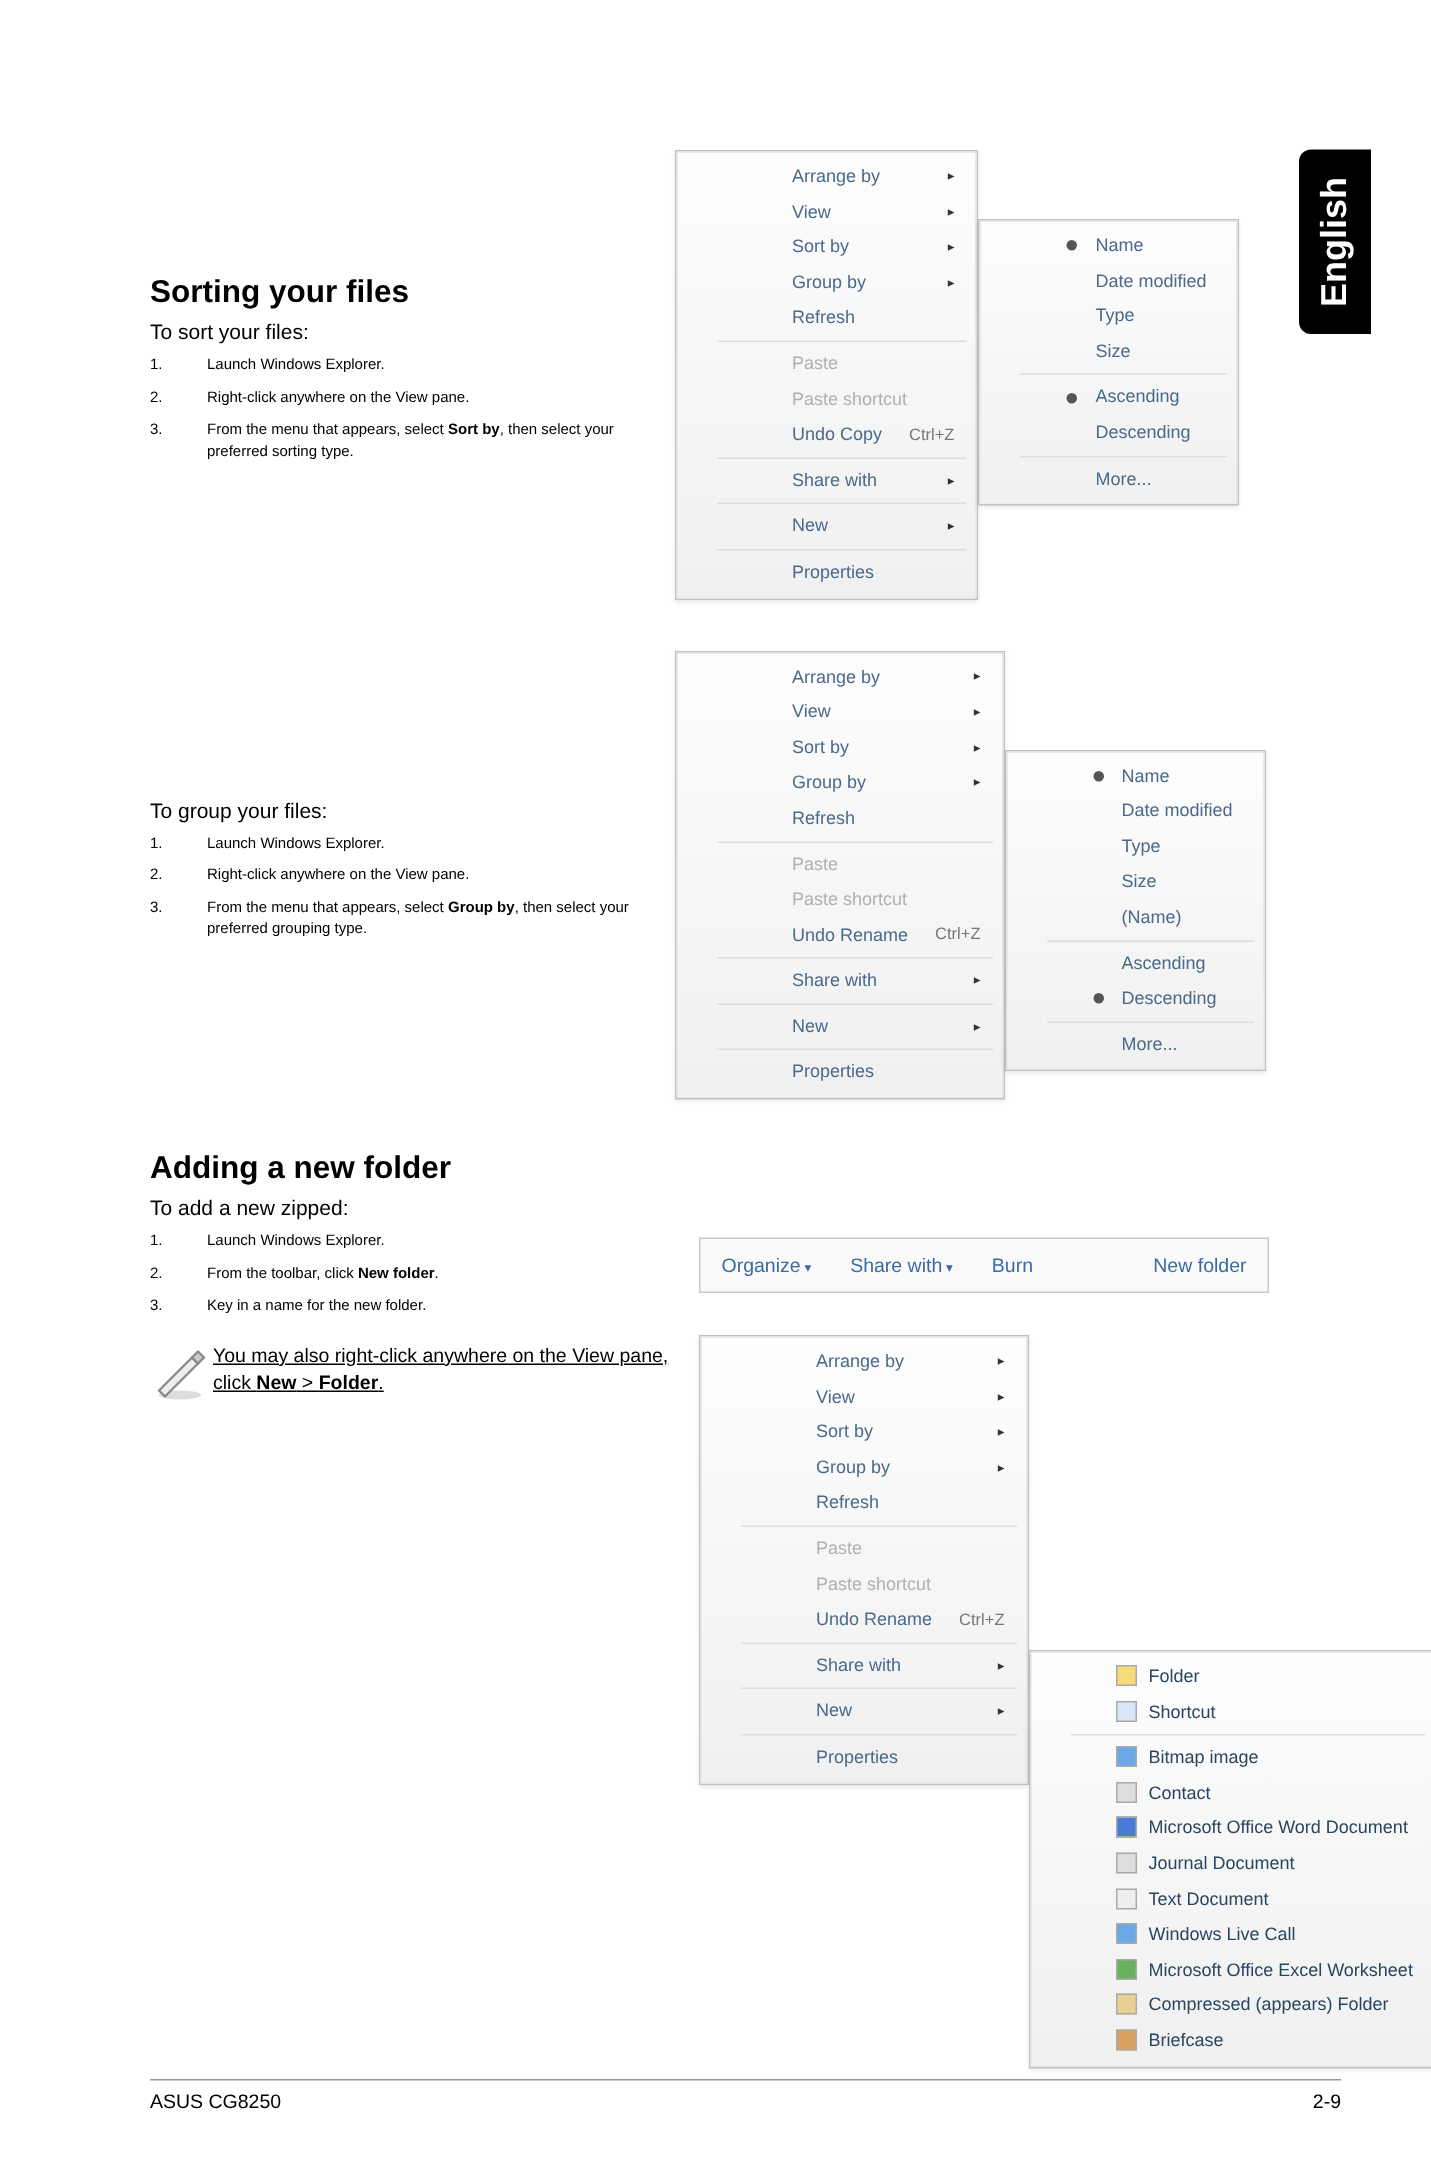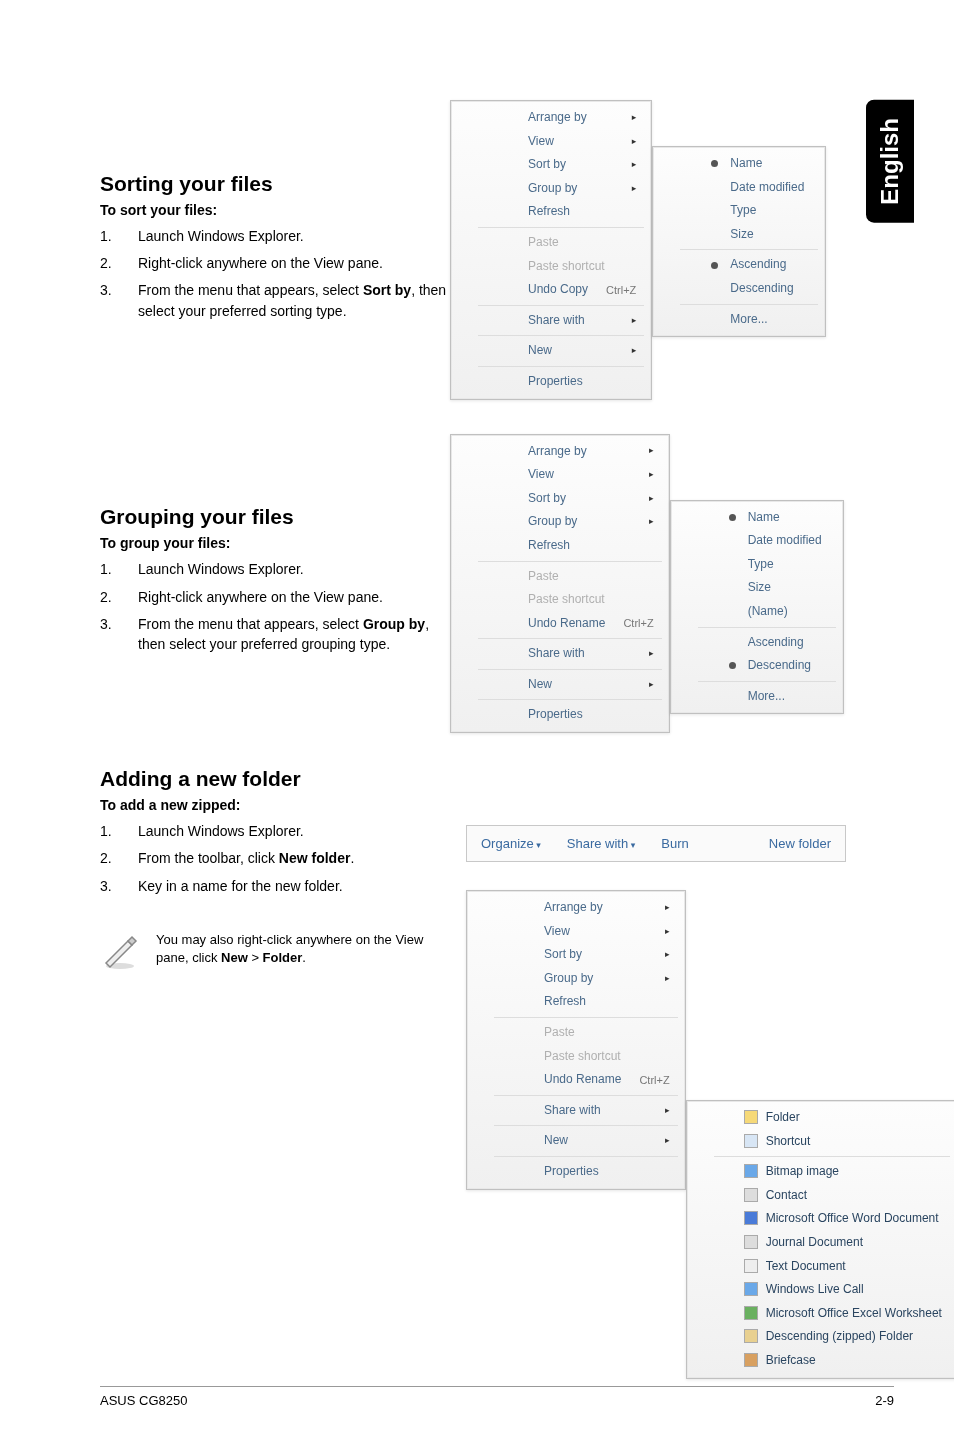--- a/index.html
+++ b/index.html
@@ -19,27 +19,27 @@
     font-size: 24px;
     font-weight: bold;
     border-radius: 0 8px 8px 0;
   }
   
   .section { margin-bottom: 34px; display: flex; align-items: center; }
   .text-col { width: 350px; flex-shrink: 0; }
   .img-col { flex: 1; padding-top: 0; }
   
   h2 { font-size: 21px; font-weight: bold; margin-bottom: 6px; }
-  .subhead { font-weight: bold; font-size: 14px; margin-bottom: 8px; }
+  .subhead { font-weight: normal; font-size: 14px; margin-bottom: 8px; }
   
   ol { list-style: none; counter-reset: item; }
-  ol li { counter-increment: item; font-size: 14px; line-height: 1.45; margin-bottom: 7px; display: flex; }
+  ol li { counter-increment: item; font-size: 10px; line-height: 1.45; margin-bottom: 7px; display: flex; }
   ol li::before { content: counter(item) "."; width: 38px; flex-shrink: 0; }
   
-  .note-row { display: flex; align-items: flex-start; margin-top: 35px; gap: 16px; margin-left: 0; }
+  .note-row { display: flex; align-items: flex-start; margin-top: 16px; gap: 2px; margin-left: 0; text-decoration: underline; }
   .note-icon { width: 40px; height: 40px; flex-shrink: 0; }
   .note-text { font-size: 13px; line-height: 1.4; }
   
   
   .menu-wrap { border: 1px solid #c0c0c0; background: #fff; display: inline-block; font-size: 12px; color: #4a6a8a; box-shadow: 0 1px 3px rgba(0,0,0,0.1); }
   .menu { background: linear-gradient(#fdfdfd,#f0f0f0); padding: 4px 0; min-width: 172px; border: 1px solid #e8e8e8; }
   .submenu { position: absolute; left: 100%; top: 0; }
   .menu-row { padding: 4px 14px 4px 28px; white-space: nowrap; display: flex; justify-content: space-between; align-items: center; gap: 18px; line-height: 1.3; }
   .menu-row.disabled { color: #b0b0b0; }
   .menu-sep { height: 1px; background: #ddd; margin: 3px 6px 3px 26px; }
@@ -172,21 +172,20 @@
                 <span>More...</span>
               </div>
         </div>
           </div>
       </div>
     </div>
   </div>
 
   <div class="section">
     <div class="text-col">
-      <h2>Grouping your files</h2>
       <div class="subhead">To group your files:</div>
       <ol>
         <li>
             <span>Launch Windows Explorer.</span>
           </li>
         <li>
             <span>Right-click anywhere on the View pane.</span>
           </li>
         <li>
             <span><span>From the menu that appears, select </span><b>Group by</b><span>, then select your preferred grouping type.</span></span>
@@ -393,21 +392,21 @@
             <div class="menu-row">
                   <span class="icon-sq ic-blue"></span>
                   <span>Windows Live Call</span>
                 </div>
             <div class="menu-row">
                   <span class="icon-sq ic-excel"></span>
                   <span>Microsoft Office Excel Worksheet</span>
                 </div>
             <div class="menu-row">
                   <span class="icon-sq ic-zip"></span>
-                  <span>Descending (zipped) Folder</span>
+                  <span>Compressed (appears) Folder</span>
                 </div>
             <div class="menu-row">
                   <span class="icon-sq ic-brief"></span>
                   <span>Briefcase</span>
                 </div>
           </div>
             </div>
         </div>
       </div>
     </div>

